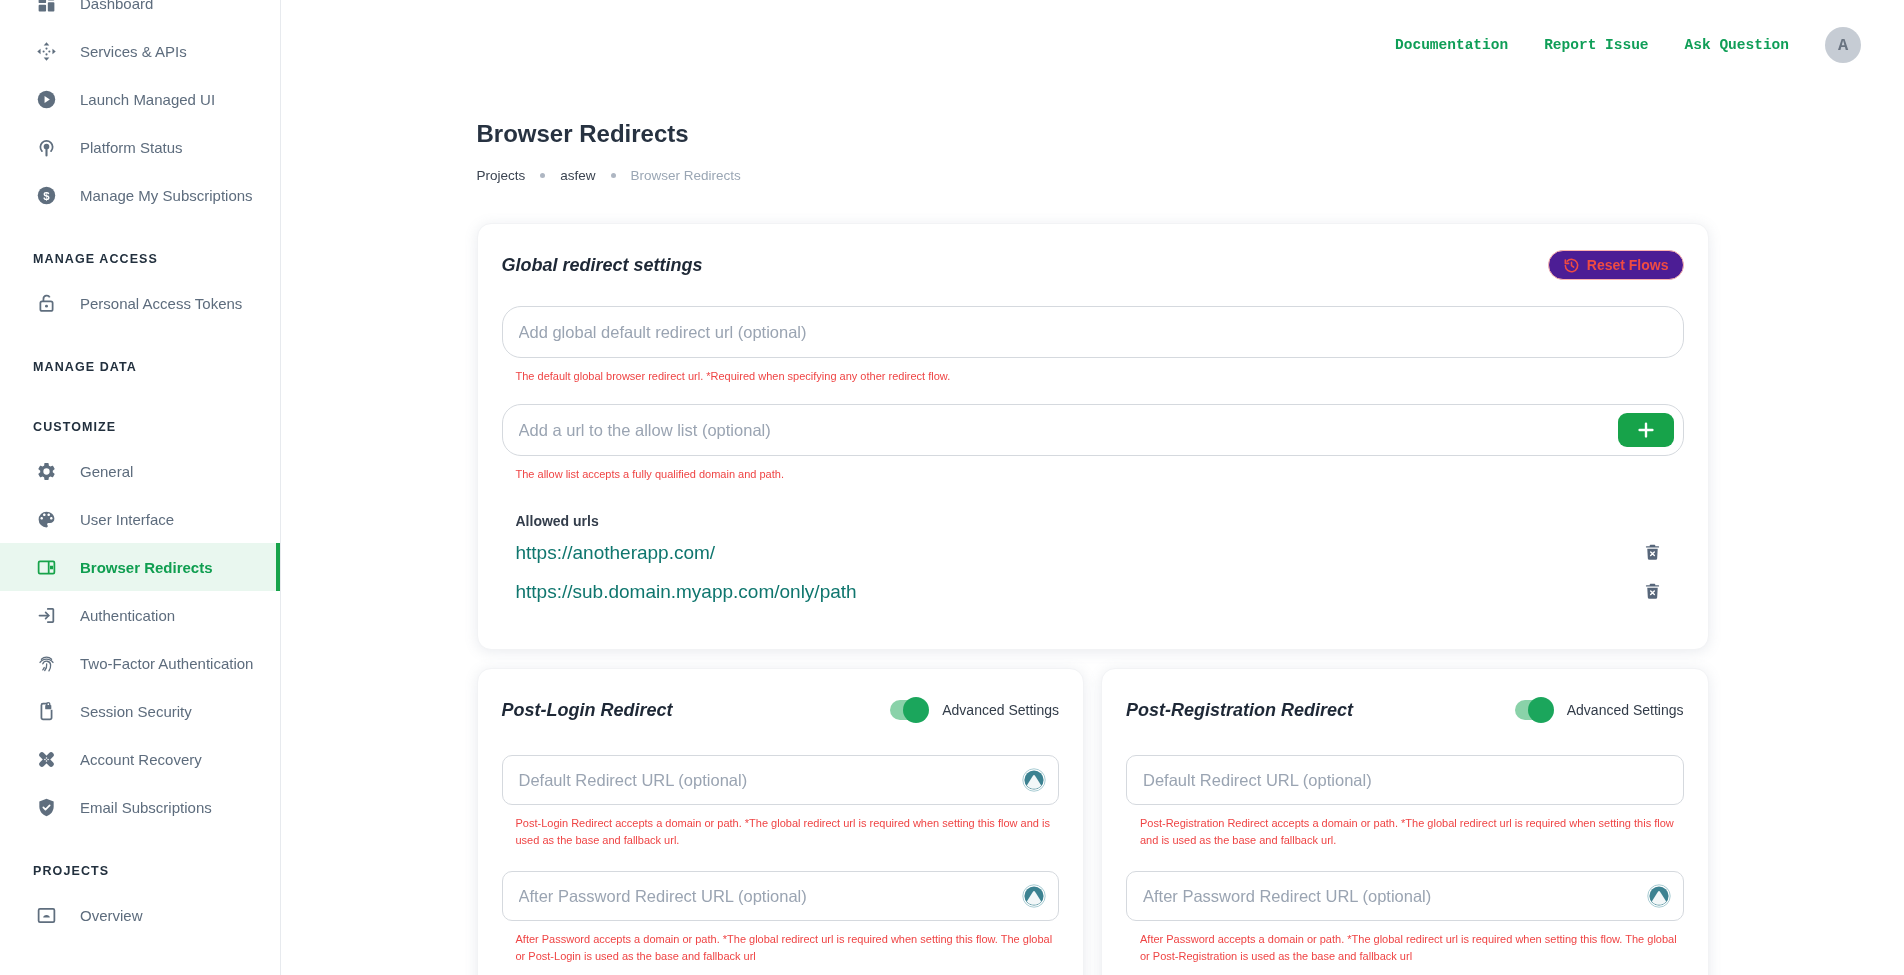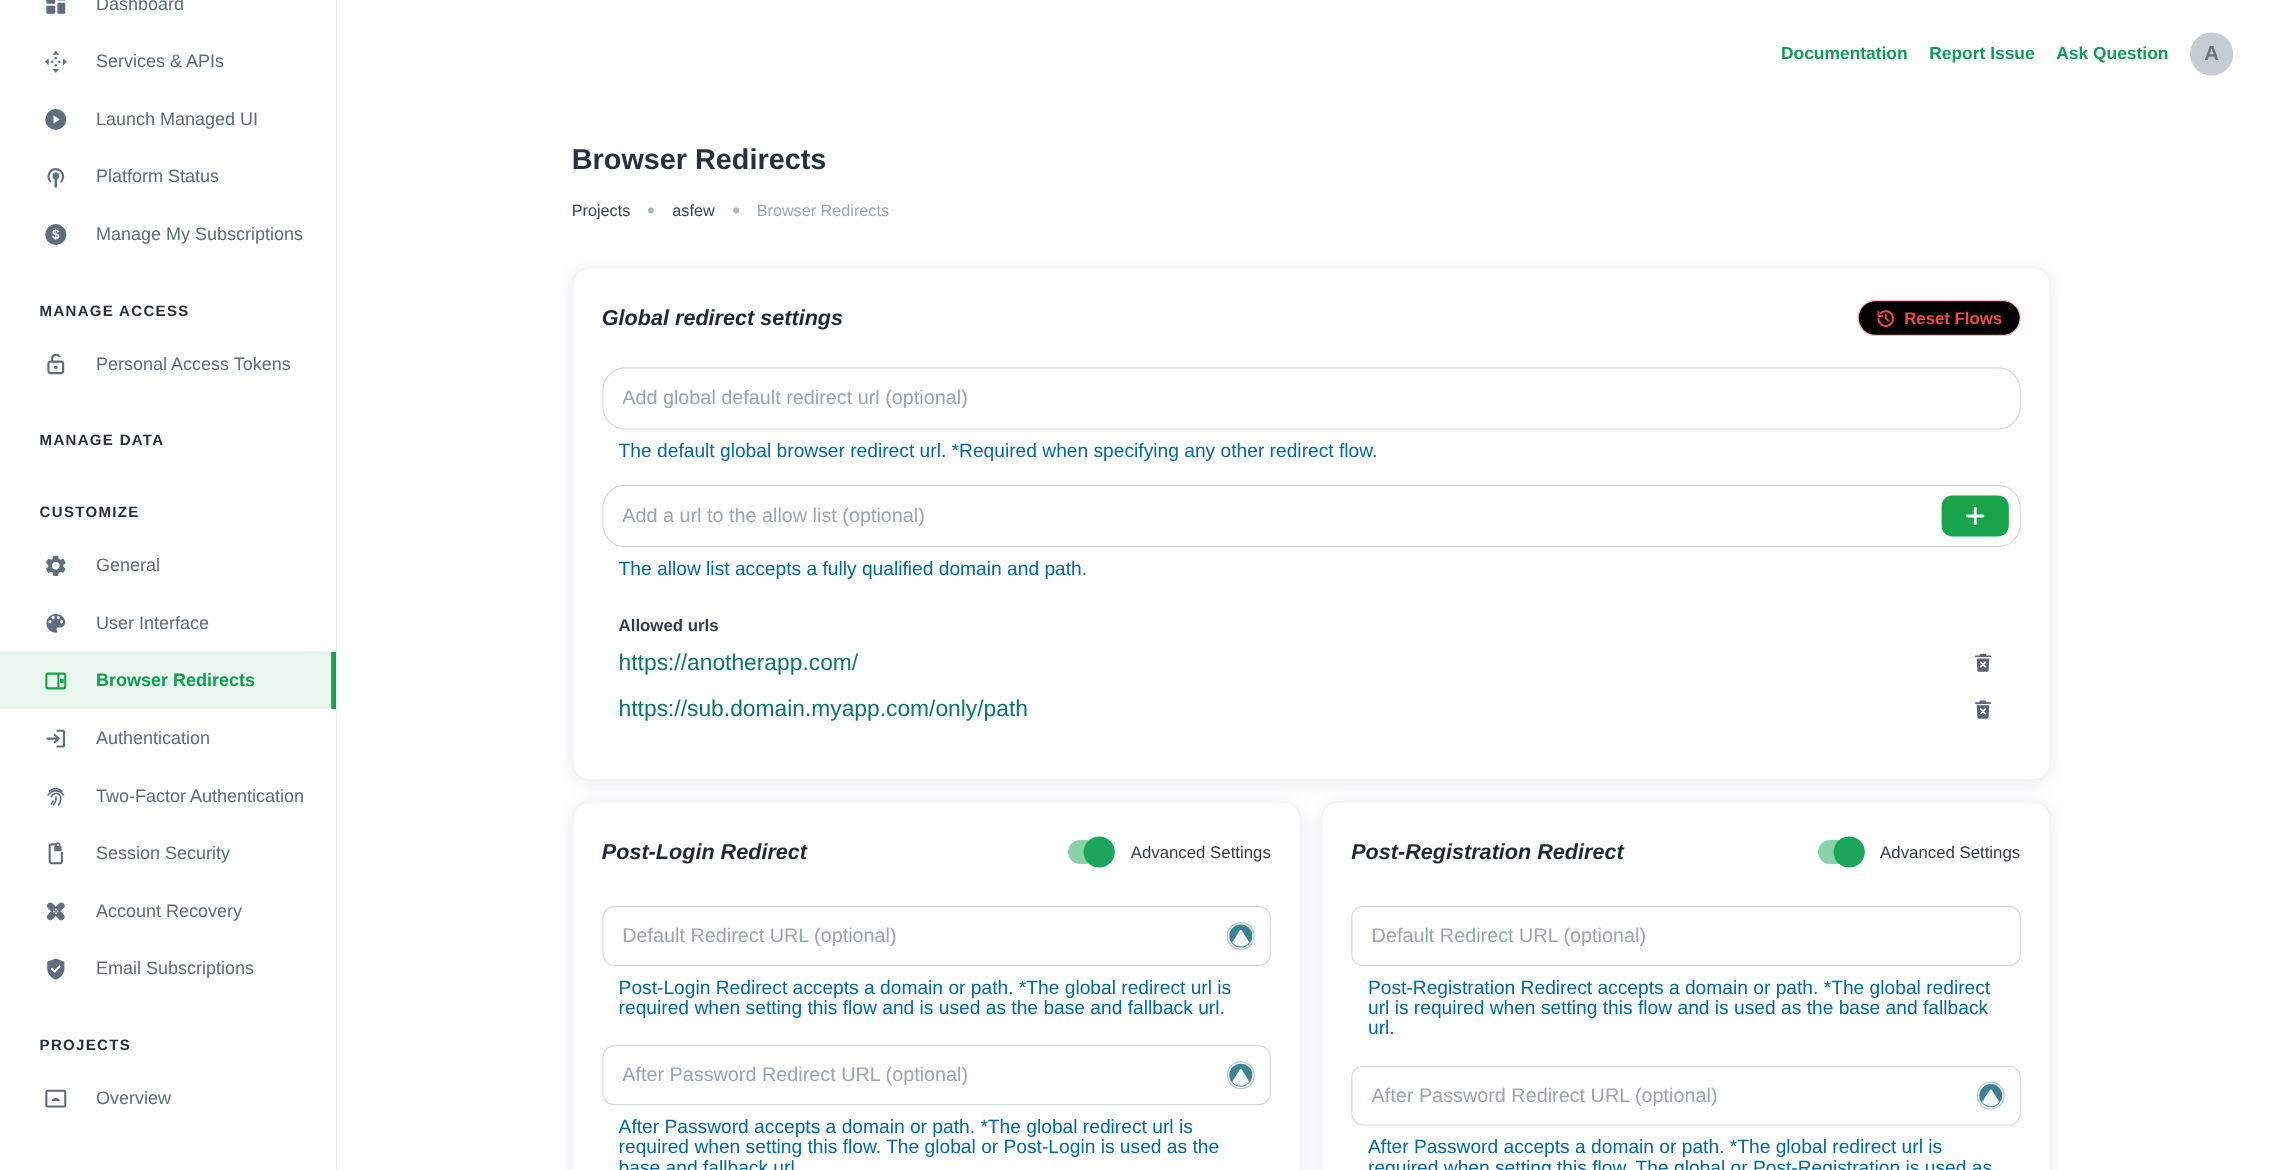--- a/index.html
+++ b/index.html
@@ -34,21 +34,21 @@
   .nav-section-title {
     margin-top:20px; height:40px; display:flex; align-items:center;
     padding-left:33px; font-size:12.5px; font-weight:bold;
     letter-spacing:1.1px; color:#22303e;
   }
 
   
   .main { flex:1; position:relative; }
   .topbar {
     display:flex; align-items:center; justify-content:flex-end;
-    gap:18px; padding:27px 43px 0 0; height:63px;
+    gap:36px; padding:27px 43px 0 0; height:63px;font-family:Liberation Mono, monospace;
   }
   .top-link {
     color:#0f9e57; font-weight:bold; font-size:14.5px;
     text-decoration:none; cursor:pointer;
   }
   .avatar {
     width:36px; height:36px; border-radius:50%;
     background:#c6ccd4; color:#697380;
     display:flex; align-items:center; justify-content:center;
     font-size:17px; font-weight:bold; cursor:pointer;
@@ -66,34 +66,34 @@
     border:1px solid #f2f3f5;
     box-shadow:0 2px 14px rgba(100,116,139,.14);
   }
   .global-card { margin-top:40px; min-height:427px; padding:26px 24px 26px; }
   .card-head { display:flex; align-items:center; justify-content:space-between; height:30px; }
   .card-head h2 { margin:0; font-size:18px; font-weight:bold; color:#1e2836;font-style:italic; }
 
   .reset-btn {
     display:flex; align-items:center; gap:7px;
     height:30px; padding:0 14px; border-radius:15px;
-    background:#000000; border:1px solid #fbb4af;
+    background:#4c1d95; border:1px solid #fbb4af;
     color:#f04b42; font-weight:bold; font-size:14px;
     font-family:inherit; cursor:pointer;
   }
 
   .text-input {
     width:100%; height:52px; border:1px solid #d5d9de; border-radius:10px;
     padding:0 16px; font-size:16.5px; color:#3a4350; background:#fff;
     font-family:inherit; outline:none;
   }
   .text-input::placeholder { color:#9aa4b2; }
   .global-card .text-input { margin-top:26px;border-radius:19px; }
   .help {
-    margin:10px 0 0 14px; font-size:16px; line-height:17px; color:#0369a1;
+    margin:10px 0 0 14px; font-size:11px; line-height:17px; color:#ef4444;
   }
   .input-wrap { position:relative; }
   .global-card .input-wrap { margin-top:19px; }
   .global-card .input-wrap .text-input { margin-top:0; }
   .add-btn {
     position:absolute; right:10px; top:50%; transform:translateY(-50%);
     width:56px; height:34px; border-radius:9px; border:none;
     background:#17a34a; cursor:pointer;
     display:flex; align-items:center; justify-content:center;
   }

